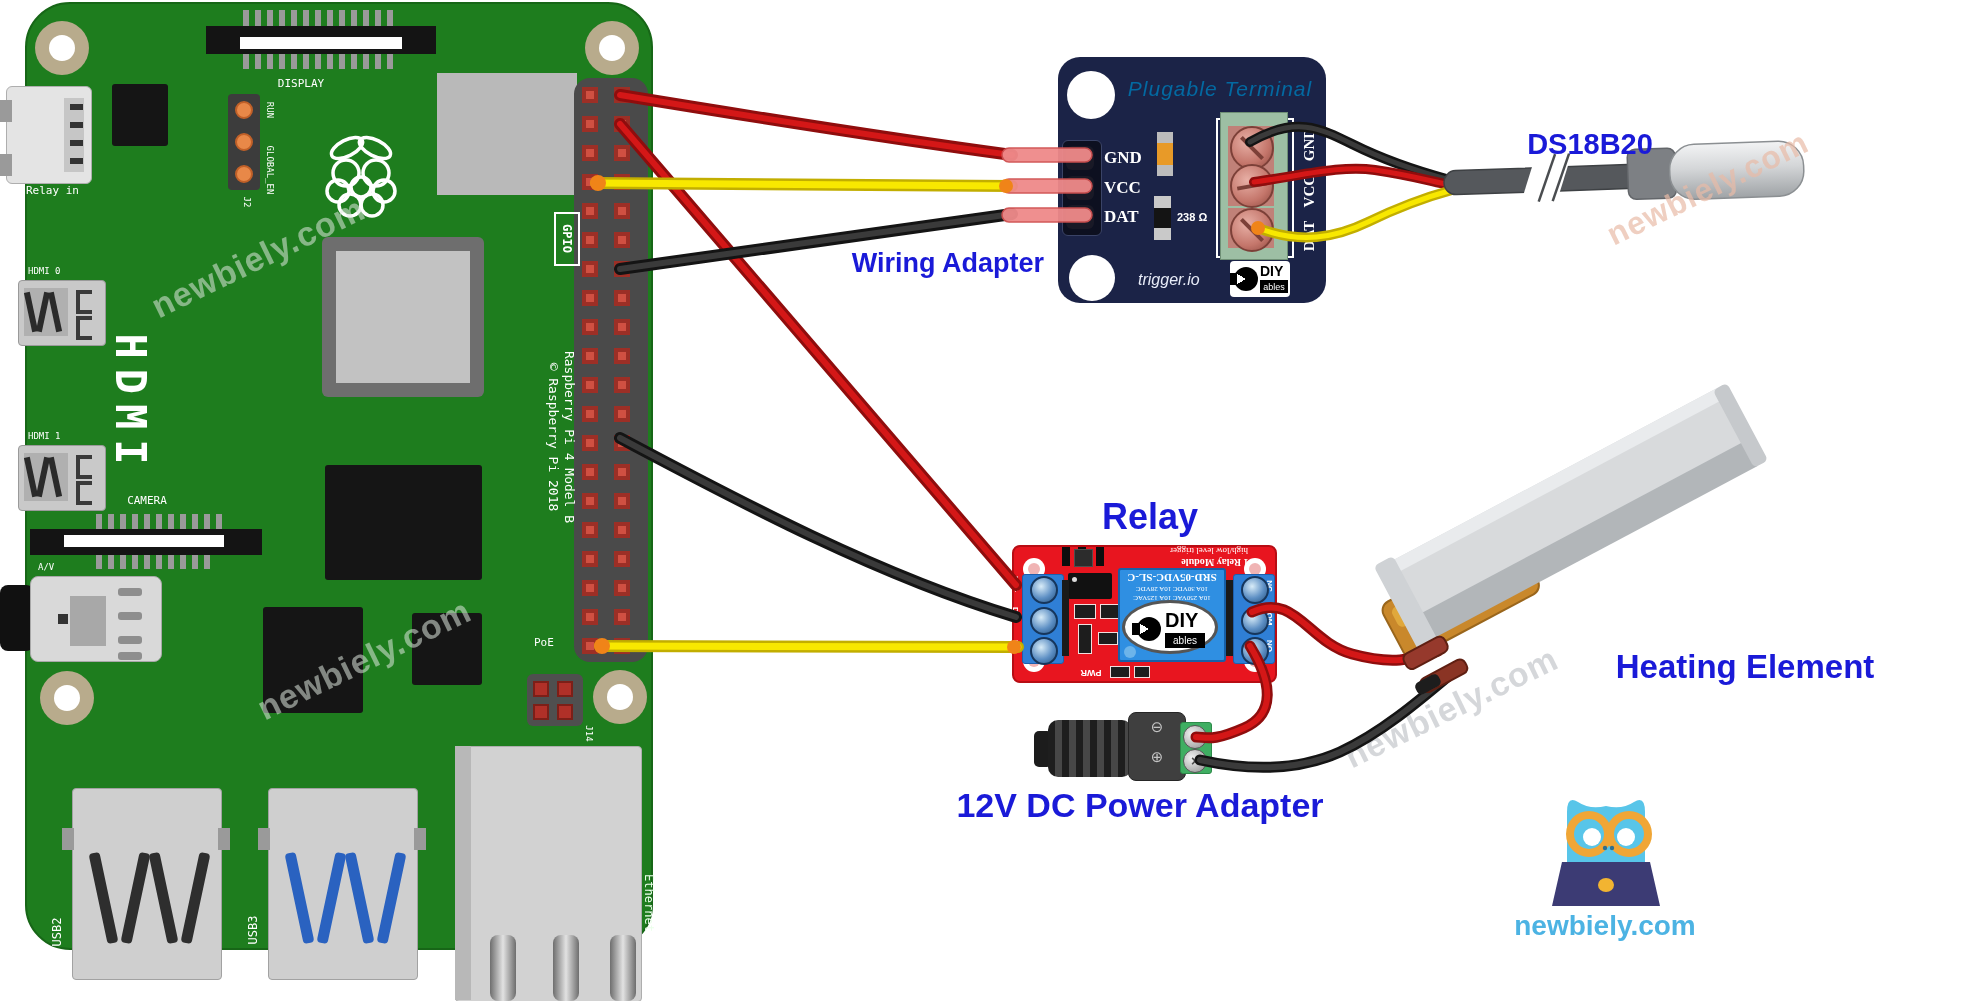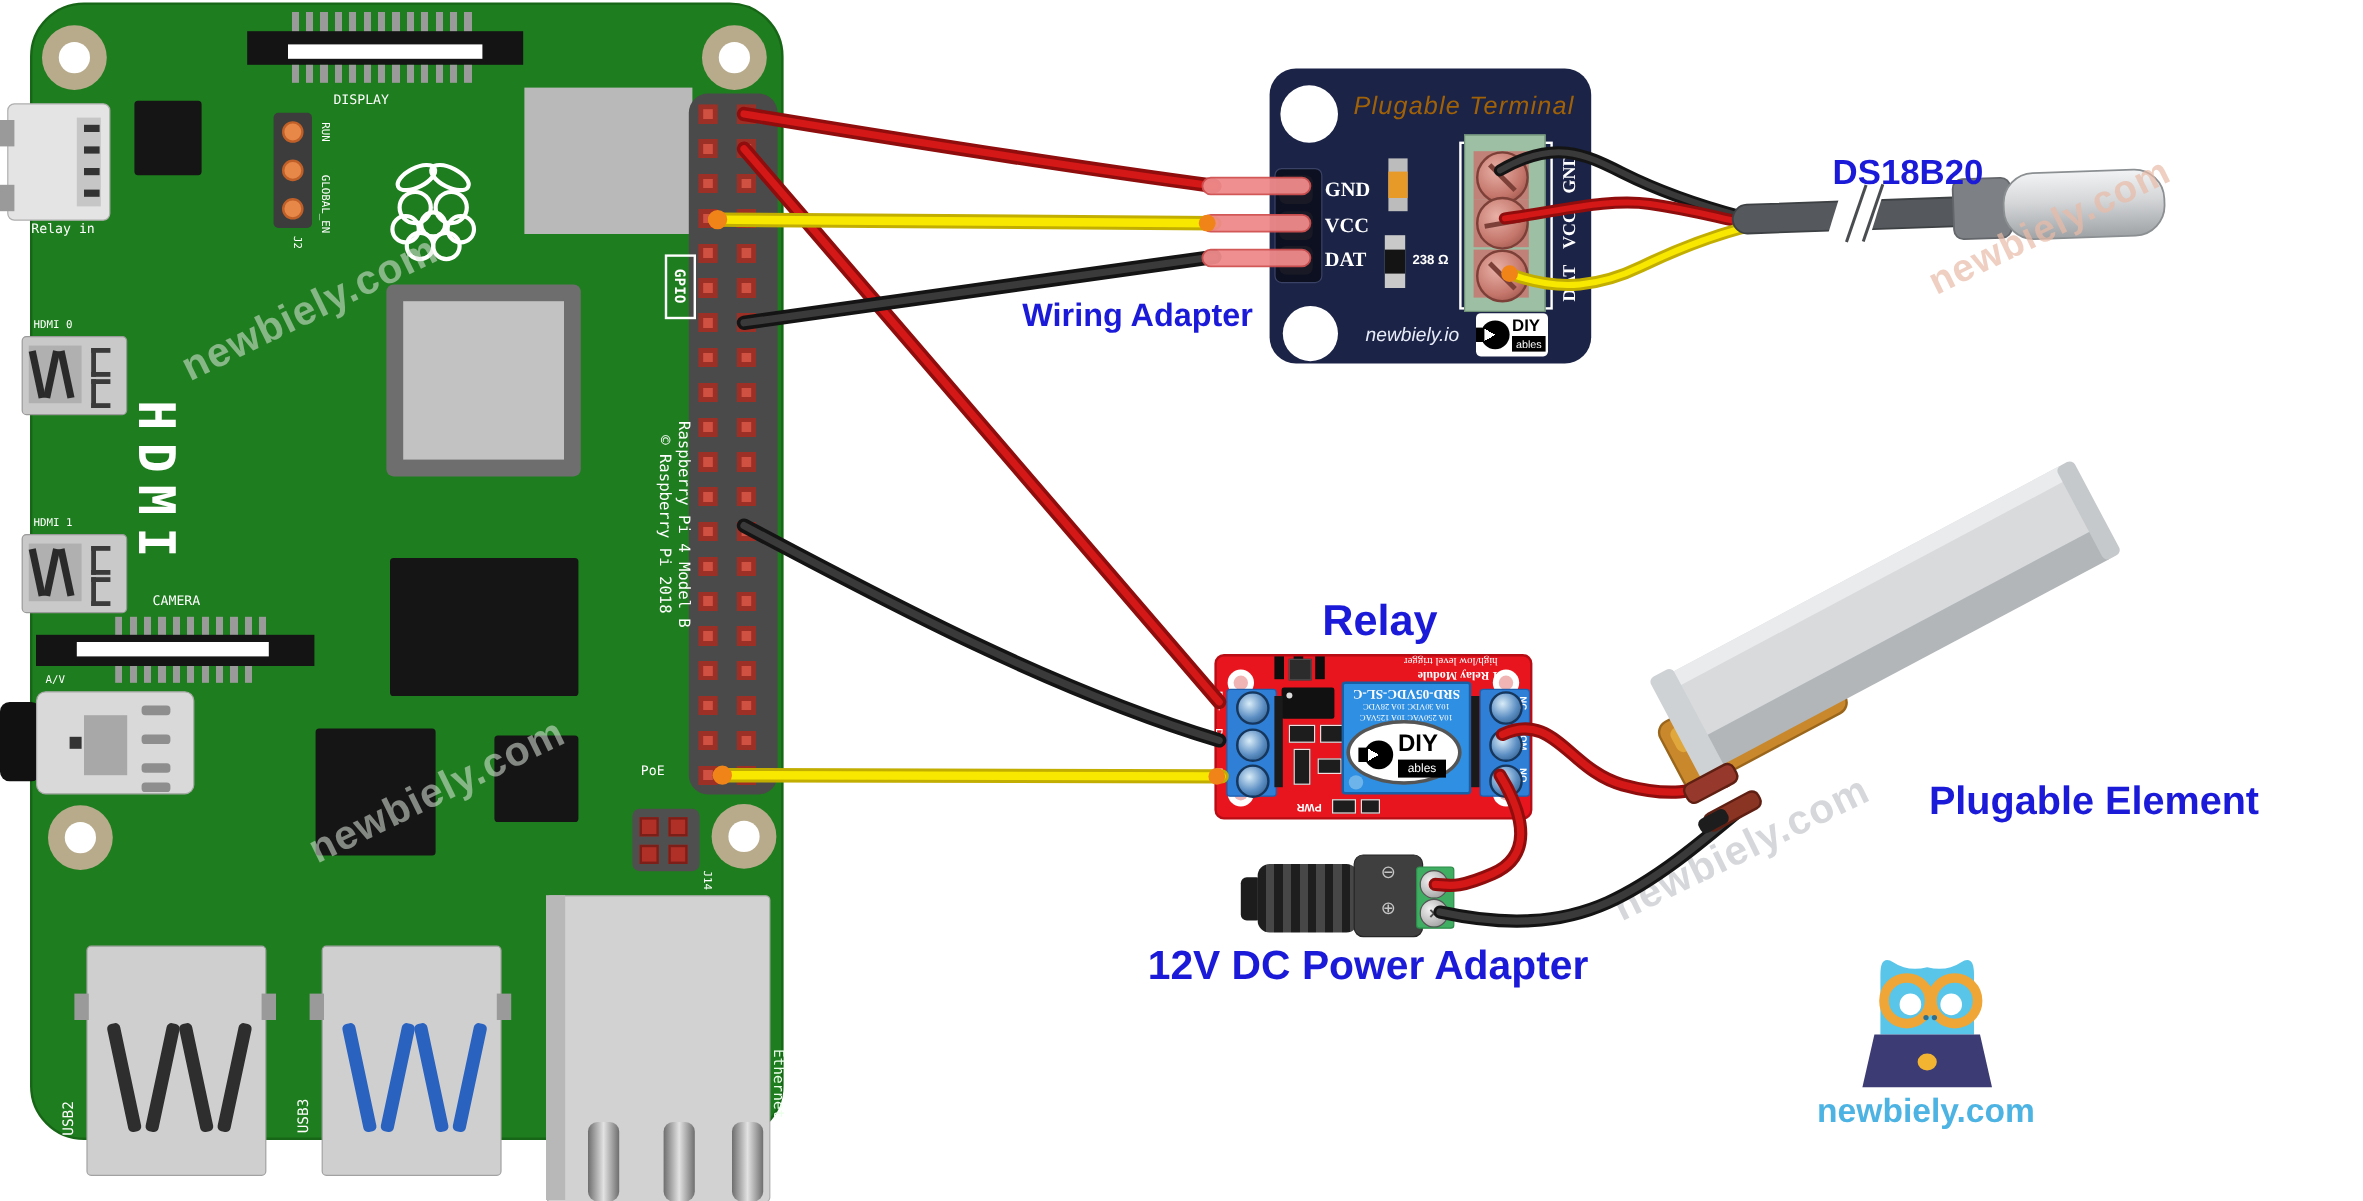--- a/index.html
+++ b/index.html
@@ -179,21 +179,21 @@
 <div class="a mono v90 ctr" style="left:610px;top:896px;width:78px;height:14px;font-size:12px;z-index:6;color:#eaffea">Ethernet</div>
 
 <div class="wm" style="left:142px;top:238px;color:rgba(222,232,222,0.55);z-index:6">newbiely.com</div>
 <div class="wm" style="left:248px;top:640px;color:rgba(222,232,222,0.55);z-index:6">newbiely.com</div>
 
 <div class="wm" style="left:1335px;top:688px;color:rgba(185,188,193,0.6);z-index:1">newbiely.com</div>
 
 <div class="a" style="left:1058px;top:57px;width:268px;height:246px;background:var(--adapter_navy);border-radius:22px;z-index:2"></div>
 <div class="a" style="left:1067px;top:71px;width:48px;height:48px;border-radius:50%;background:#fff;z-index:3"></div>
 <div class="a" style="left:1069px;top:255px;width:46px;height:46px;border-radius:50%;background:#fff;z-index:3"></div>
-<div class="a ctr" style="left:1120px;top:76px;width:200px;height:26px;font-style:italic;font-size:21px;color:#a16207;letter-spacing:1px;z-index:3">Plugable Terminal</div>
+<div class="a ctr" style="left:1120px;top:76px;width:200px;height:26px;font-style:italic;font-size:21px;color:#0369a1;letter-spacing:1px;z-index:3">Plugable Terminal</div>
 
 <div class="a" style="left:1062px;top:140px;width:38px;height:94px;background:#0d1020;border:1px solid #3a4366;border-radius:6px;z-index:3"></div>
 <div class="a" style="left:1066px;top:146px;width:28px;height:24px;background:#191926;border-radius:6px;z-index:4"></div>
 <div class="a" style="left:1066px;top:176px;width:28px;height:24px;background:#191926;border-radius:6px;z-index:4"></div>
 <div class="a" style="left:1066px;top:205px;width:28px;height:24px;background:#191926;border-radius:6px;z-index:4"></div>
 <div class="rl" style="left:1104px;top:148px;font-size:17px;font-weight:bold;z-index:3">GND</div>
 <div class="rl" style="left:1104px;top:178px;font-size:17px;font-weight:bold;z-index:3">VCC</div>
 <div class="rl" style="left:1104px;top:207px;font-size:17px;font-weight:bold;z-index:3">DAT</div>
 
 <div class="a" style="left:1157px;top:132px;width:16px;height:44px;background:#bcbcbc;z-index:3"></div>
@@ -211,21 +211,21 @@
     <div></div>
   </div>
 <div class="screwA" style="left:1230px;top:164px;width:40px;height:40px;z-index:6">
     <div style="transform:translate(-50%,-50%) rotate(-10deg)"></div>
   </div>
 <div class="screwA" style="left:1230px;top:208px;width:40px;height:40px;z-index:6">
     <div></div>
   </div>
 <div class="a v270 ctr serif" style="left:1244px;top:181px;width:130px;height:17px;font-size:15px;font-weight:bold;color:#fff;word-spacing:10px;z-index:3">DAT  VCC  GND</div>
 
-<div class="a" style="left:1138px;top:271px;font-style:italic;font-size:16px;color:#e8ecf8;z-index:3">newbiely.io</div>
+<div class="a" style="left:1138px;top:271px;font-style:italic;font-size:16px;color:#e8ecf8;z-index:3">trigger.io</div>
 <div class="a" style="left:1230px;top:261px;width:60px;height:36px;background:#fff;border-radius:4px;z-index:3">
   <div class="a" style="left:4px;top:6px;width:24px;height:24px;background:conic-gradient(from 300deg,#000 0 300deg,#fff 300deg 360deg);border-radius:50%"></div>
   <div class="a" style="left:0px;top:12px;width:7px;height:12px;background:#000"></div>
   <div class="a" style="left:30px;top:2px;font-weight:bold;font-size:14px;color:#000">DIY</div>
   <div class="a ctr" style="left:30px;top:19px;width:28px;height:13px;background:#000;color:#fff;font-size:9px">ables</div>
 </div>
 
 <div class="a" style="left:1012px;top:545px;width:265px;height:138px;background:var(--relay_red);border:2px solid #b80d14;border-radius:8px;box-sizing:border-box;z-index:2"></div>
 <div class="a" style="left:1023px;top:558px;width:22px;height:22px;border-radius:50%;background:#fff;z-index:3">
     <div class="a" style="left:5px;top:5px;width:12px;height:12px;border-radius:50%;background:#f0b4b4"></div>
@@ -373,21 +373,21 @@
   <circle cx="602" cy="646" r="8" fill="#f08418"></circle>
   <circle cx="1014" cy="647" r="7" fill="#f08418"></circle>
 </svg>
 
 <div class="wm" style="left:1598px;top:170px;color:rgba(232,186,166,0.7);z-index:45;font-size:32px">newbiely.com</div>
 
 <div class="blabel" style="left:1518px;top:128px;width:144px;font-size:29px">DS18B20</div>
 <div class="blabel" style="left:828px;top:248px;width:240px;font-size:27px">Wiring Adapter</div>
 <div class="blabel" style="left:1088px;top:496px;width:124px;font-size:36px">Relay</div>
 <div class="blabel" style="left:920px;top:786px;width:440px;font-size:34px">12V DC Power Adapter</div>
-<div class="blabel" style="left:1580px;top:648px;width:330px;font-size:33px">Plugable Element</div>
+<div class="blabel" style="left:1580px;top:648px;width:330px;font-size:33px">Heating Element</div>
 
 <svg class="a" style="left:1540px;top:790px;z-index:20" width="130" height="125" viewBox="0 0 130 125">
   <path d="M27,72 L27,22 Q27,5 38,12 Q50,20 66,16 Q82,20 94,12 Q105,5 105,22 L105,72 Z" fill="#58c5e9"></path>
   <circle cx="49" cy="44" r="19" fill="#58c5e9" stroke="#f0a636" stroke-width="8"></circle>
   <circle cx="89" cy="44" r="19" fill="#58c5e9" stroke="#f0a636" stroke-width="8"></circle>
   <circle cx="52" cy="47" r="9" fill="#fff"></circle>
   <circle cx="86" cy="47" r="9" fill="#fff"></circle>
   <circle cx="65" cy="58" r="2.2" fill="#2f6f8f"></circle>
   <circle cx="72" cy="58" r="2.2" fill="#2f6f8f"></circle>
   <path d="M22,72 L110,72 L120,116 L12,116 Z" fill="#3c3b74"></path>

